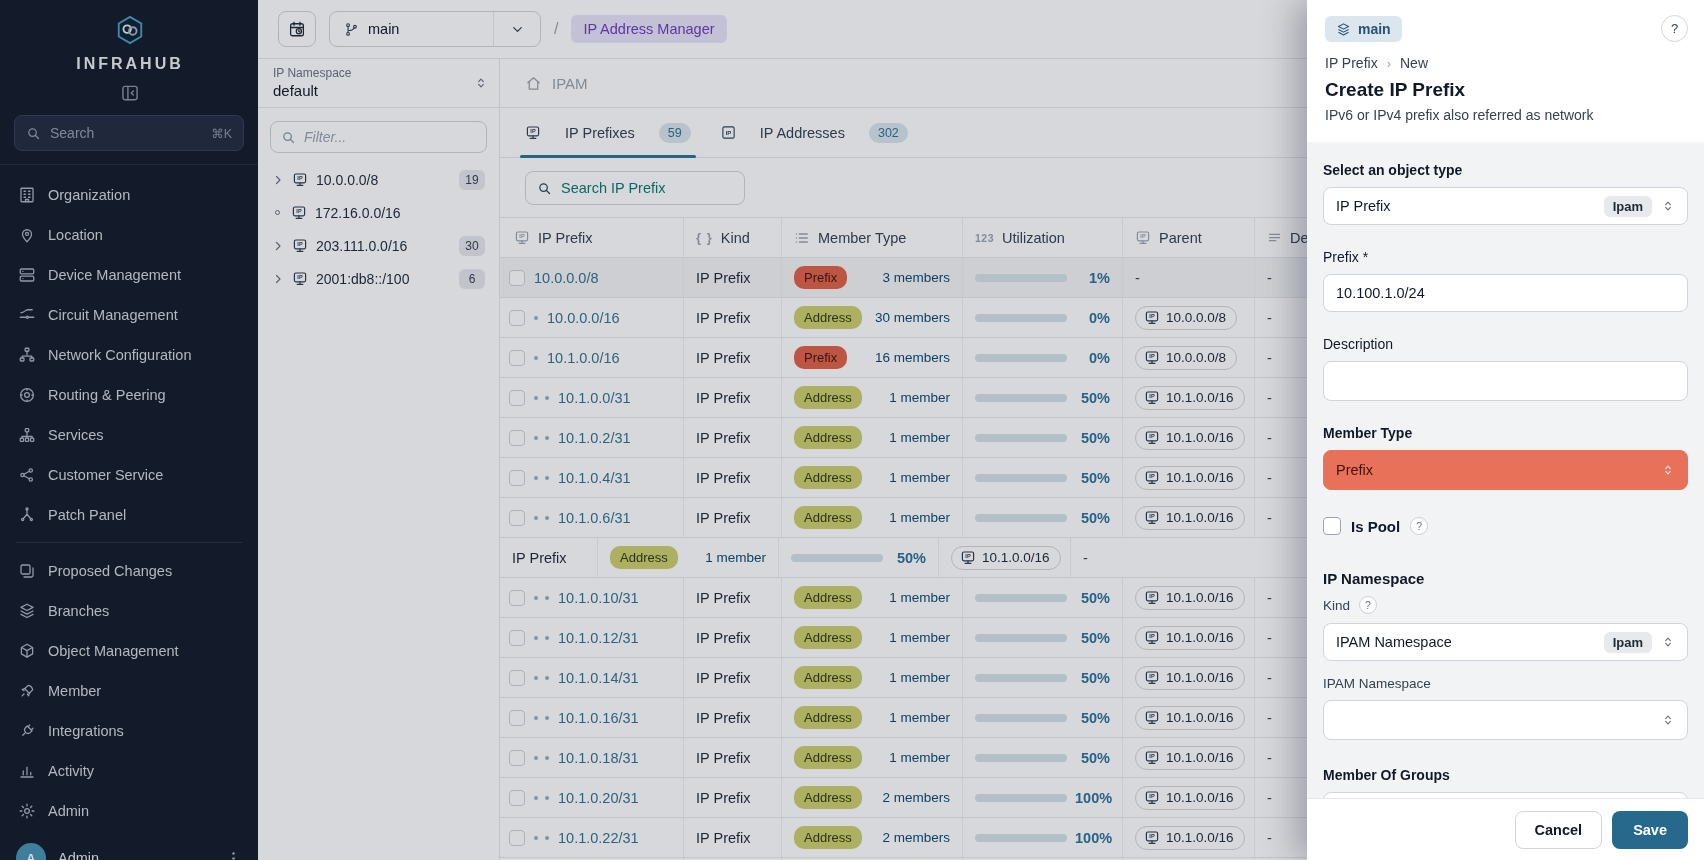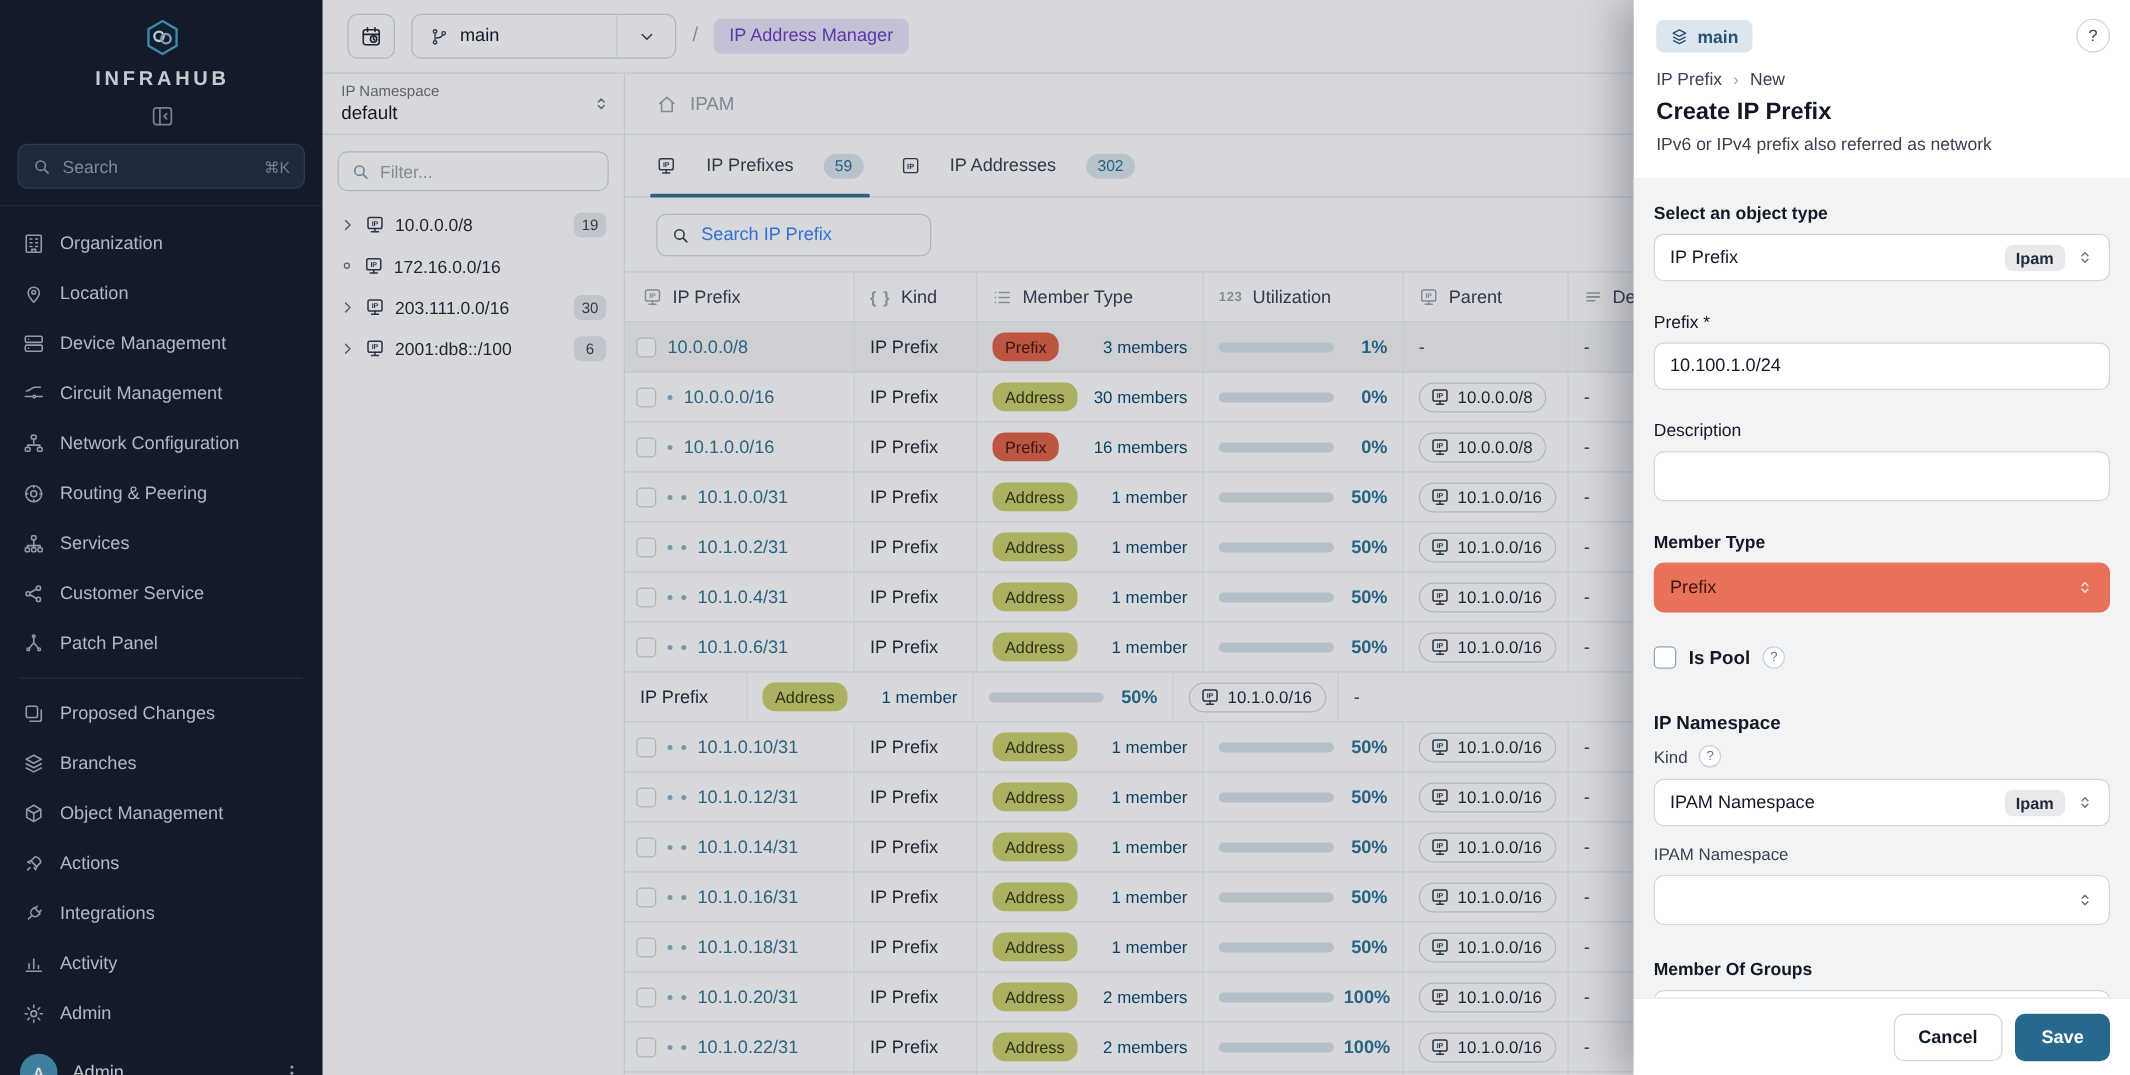--- a/index.html
+++ b/index.html
@@ -36,40 +36,40 @@
   .branch-caret svg{width:15px;height:15px;}
   .slash{color:#9ca3af;font-size:16px;}
   .crumb-badge{background:#e9e3f8;color:#6a3fc3;border-radius:6px;padding:6px 12px;font-size:14.5px;font-weight:500;}
 
   .body-row{flex:1;display:flex;min-height:0;}
   .left-col{width:242px;flex:none;border-right:1px solid #e5e7eb;display:flex;flex-direction:column;box-sizing:border-box;}
   .ns-box{height:49px;flex:none;border-bottom:1px solid #e5e7eb;padding:7px 12px 0 15px;position:relative;box-sizing:border-box;}
   .ns-label{font-size:12px;color:#6b7280;}
   .ns-value{font-size:15px;color:#111827;margin-top:2px;}
   .ns-updown{position:absolute;right:11px;top:17px;color:#6b7280;display:flex;}
-  .filter-box{margin:13px 12px 8px;border:1px solid #d1d5db;border-radius:8px;height:32px;display:flex;align-items:center;gap:8px;padding:0 10px;color:#9ca3af;font-size:14px;box-sizing:border-box;}
+  .filter-box{margin:13px 12px 8px;border:1px solid #d1d5db;border-radius:8px;height:32px;display:flex;align-items:center;gap:8px;padding:0 10px;color:#9ca3af;font-size:14px;box-sizing:border-box;font-style:italic;}
   .filter-box svg{width:15px;height:15px;color:#7e99a8;}
   .tree{padding:2px 8px;}
   .tree-item{display:flex;align-items:center;gap:8px;height:33px;padding:0 6px;font-size:14px;color:#1f2937;border-radius:6px;}
   .tree-caret{color:#6b7280;width:12px;display:flex;flex:none;}
   .tree-caret svg{width:12px;height:12px;}
   .tree-leafdot{width:5px;height:5px;border:1.5px solid #6b7280;border-radius:50%;margin:0 3px;flex:none;box-sizing:border-box;}
   .tree-item .ipico{color:#2f3b4c;flex:none;display:flex;}
   .tree-count{margin-left:auto;background:#e5e7eb;border-radius:6px;min-width:14px;height:20px;display:flex;align-items:center;justify-content:center;font-size:12px;color:#374151;padding:0 6px;}
 
   .right-col{flex:1;display:flex;flex-direction:column;min-width:0;}
   .ipam-bar{height:49px;flex:none;border-bottom:1px solid #e5e7eb;display:flex;align-items:center;gap:10px;padding:0 25px;color:#9aa1ab;font-size:15px;box-sizing:border-box;}
   .ipam-bar svg{width:17px;height:17px;}
   .tabs-row{height:50px;flex:none;border-bottom:1px solid #e5e7eb;display:flex;gap:30px;padding:0 25px;box-sizing:border-box;}
   .tab{display:flex;align-items:center;gap:24px;font-size:14.5px;color:#374151;position:relative;cursor:pointer;}
   .tab .ticon{color:#374151;display:flex;}
   .tab .tcount{background:#d9e5ec;color:#2d7396;border-radius:10px;padding:3px 9px;font-size:12.5px;}
   .tab.active::after{content:"";position:absolute;left:-5px;right:-5px;bottom:-1px;height:3px;background:#2d7396;border-radius:2px;}
   .search-row{padding:13px 25px 12px;flex:none;}
-  .tsearch{width:220px;height:34px;border:1px solid #d1d5db;border-radius:8px;display:flex;align-items:center;gap:9px;padding:0 11px;color:#3b82f6;font-size:14.5px;box-sizing:border-box;}
+  .tsearch{width:220px;height:34px;border:1px solid #d1d5db;border-radius:8px;display:flex;align-items:center;gap:9px;padding:0 11px;color:#0f766e;font-size:14.5px;box-sizing:border-box;}
   .tsearch svg{width:15px;height:15px;color:#374151;}
 
   .table{flex:1;overflow:hidden;border-top:1px solid #e5e7eb;}
   .thead,.trow{display:flex;height:40px;align-items:stretch;border-bottom:1px solid #e5e7eb;box-sizing:border-box;}
   .trow.shaded{background:#f3f4f6;}
   .c{display:flex;align-items:center;border-right:1px solid #eceef1;padding:0 12px;box-sizing:border-box;min-width:0;}
   .c-prefix{width:184px;padding-left:9px;gap:9px;}
   .c-kind{width:98px;}
   .c-member{width:181px;}
   .c-util{width:160px;gap:8px;}
@@ -285,21 +285,21 @@
           </span>
           <span>Object Management</span>
         </div>
         <div class="nav-item">
           <span style="display:flex;width:18px;height:18px;color:#adb4c2;">
             <svg viewBox="0 0 24 24" fill="none" stroke="currentColor" stroke-width="1.7" stroke-linecap="round" stroke-linejoin="round">
               <path d="M13.5 4.5C16.5 5 19 7.5 19.5 10.5l-4.5 4.5-6-6 4.5-4.5z"></path>
               <path d="M9.5 8.5L5.5 10l2.5 1.5M15.5 14.5L14 18.5 12.5 16M5.5 18.5L8 16"></path>
             </svg>
           </span>
-          <span>Actions</span>
+          <span>Member</span>
         </div>
         <div class="nav-item">
           <span style="display:flex;width:18px;height:18px;color:#adb4c2;">
             <svg viewBox="0 0 24 24" fill="none" stroke="currentColor" stroke-width="1.7" stroke-linecap="round" stroke-linejoin="round">
               <g transform="rotate(45 12 12)">
                 <path d="M9 7V3.8M15 7V3.8M7.5 7h9v3a4.5 4.5 0 0 1-9 0V7zM12 14.5V20"></path>
               </g>
             </svg>
           </span>
           <span>Integrations</span>

